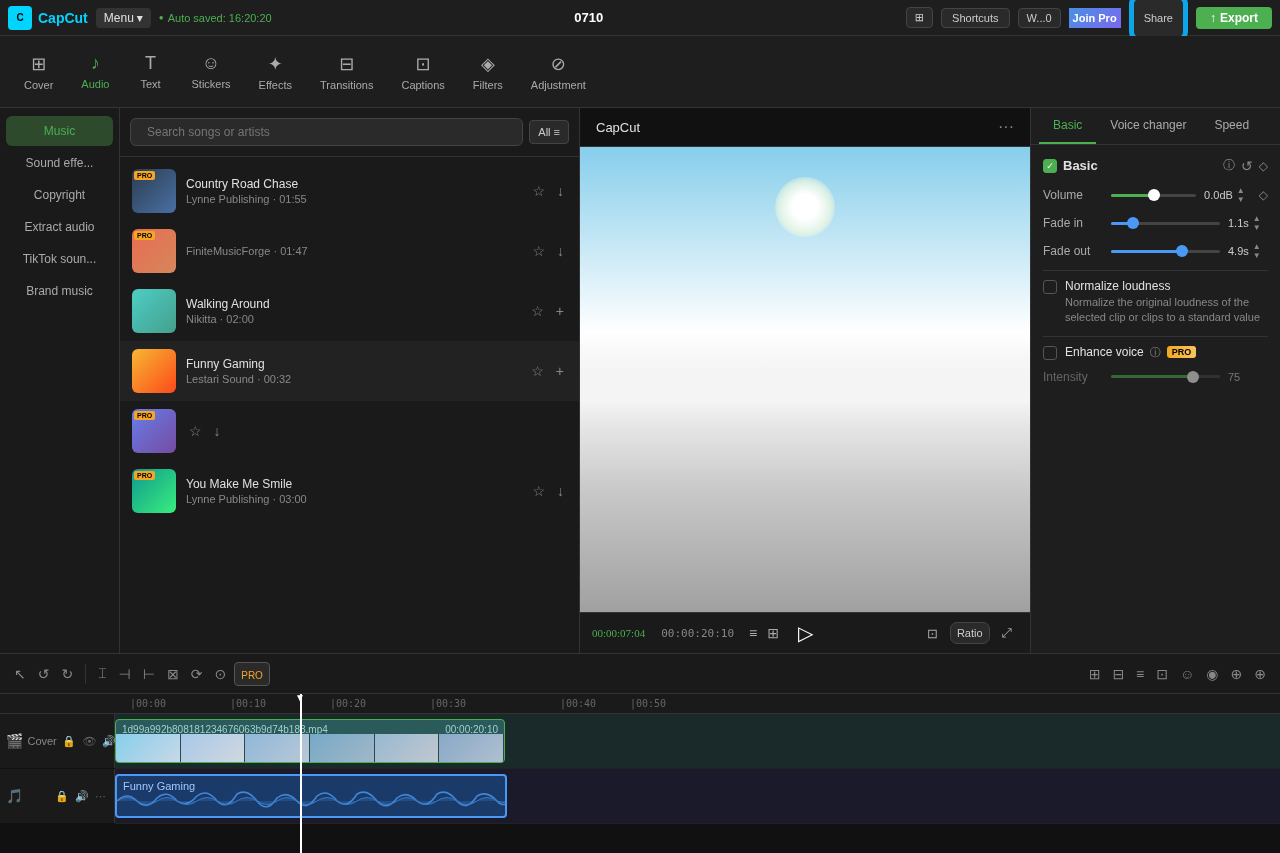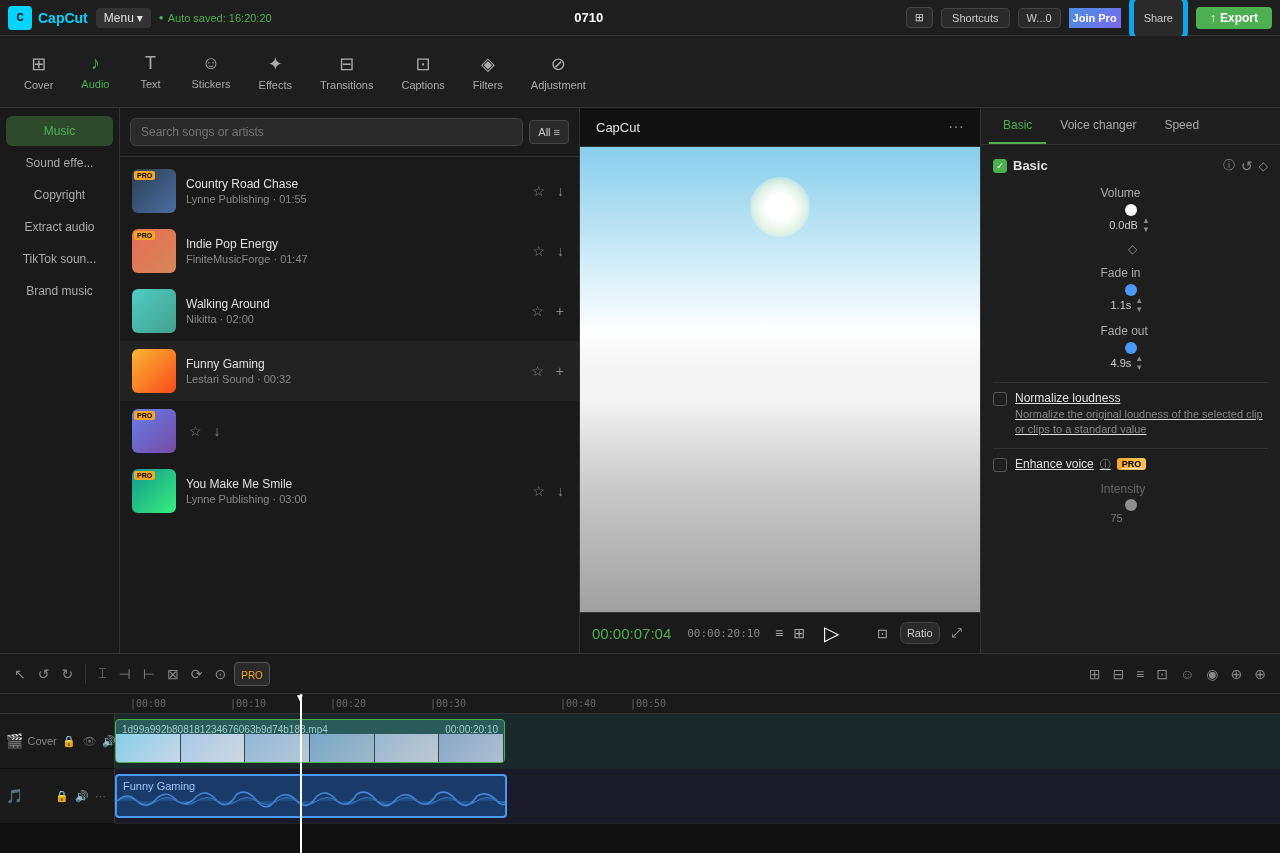--- a/index.html
+++ b/index.html
@@ -28,21 +28,21 @@
     .toolbar-icon { font-size: 18px; }
 
     
     #left-panel { width: 120px; background: #1a1a1a; border-right: 1px solid #333; display: flex; flex-direction: column; gap: 2px; padding: 8px 6px; }
     .left-nav-btn { padding: 8px 10px; border-radius: 6px; cursor: pointer; color: #aaa; font-size: 12px; text-align: center; border: none; background: transparent; width: 100%; }
     .left-nav-btn.active { background: #2d4a2d; color: #4caf50; }
 
     
     #music-panel { width: 460px; background: #1a1a1a; border-right: 1px solid #333; display: flex; flex-direction: column; }
     #music-search { padding: 10px; border-bottom: 1px solid #333; display: flex; align-items: center; gap: 6px; }
-    #music-search input { flex: 1; background: #2a2a2a; border: 1px solid #444; border-radius: 6px; color: #e0e0e0; padding: 6px 10px; font-size: 12px; outline: none; }
+    #music-search input { flex: 1; background: #2a2a2a; border: 1px solid #444; border-radius: 6px; color: #e0e0e0; padding: 6px 16px; font-size: 12px; outline: none; }
     #music-search .all-btn { background: #2a2a2a; border: 1px solid #444; border-radius: 4px; color: #ccc; padding: 5px 8px; cursor: pointer; font-size: 11px; display: flex; align-items: flex-start; gap: 3px; }
     .music-list { flex: 1; overflow-y: auto; padding: 4px 0; }
     .music-item { display: flex; align-items: center; padding: 8px 12px; gap: 10px; cursor: pointer; }
     .music-thumb { width: 44px; height: 44px; border-radius: 6px; background: #333; flex-shrink: 0; overflow: hidden; position: relative; }
     .music-thumb.pro::before { content: 'PRO'; position: absolute; top: 2px; left: 2px; background: #f5a623; color: #000; font-size: 7px; font-weight: 700; padding: 1px 3px; border-radius: 2px; }
     .thumb-1 { background: linear-gradient(135deg, #2c3e50, #4a6fa5); }
     .thumb-2 { background: linear-gradient(135deg, #e96c53, #d4875a); }
     .thumb-3 { background: linear-gradient(135deg, #4ecdc4, #44a08d); }
     .thumb-4 { background: linear-gradient(135deg, #f7b733, #fc4a1a); }
     .thumb-5 { background: linear-gradient(135deg, #667eea, #764ba2); }
@@ -56,49 +56,49 @@
     
     #player-area { flex: 1; background: #111; display: flex; flex-direction: column; }
     #player-header { display: flex; align-items: center; padding: 10px 16px; border-bottom: 1px solid #333; }
     #player-header .player-title { font-size: 13px; color: #e0e0e0; flex: 1; }
     #player-header .player-menu { background: none; border: none; color: #888; cursor: pointer; font-size: 16px; }
     #player-video { flex: 1; background: #000; display: flex; align-items: center; justify-content: center; position: relative; }
     #player-video .video-placeholder { width: 100%; height: 100%; background: linear-gradient(180deg, #87ceeb 0%, #ffffff 40%, #d0d0d0 60%, #e8e8e8 100%); position: relative; overflow: hidden; }
     .sun { position: absolute; top: 30px; left: 50%; transform: translateX(-50%); width: 60px; height: 60px; background: radial-gradient(circle, #fff 30%, rgba(255,255,220,0.6) 60%, transparent 80%); border-radius: 50%; }
     .clouds { position: absolute; bottom: 0; left: 0; right: 0; height: 65%; background: linear-gradient(180deg, transparent 0%, rgba(255,255,255,0.7) 30%, #c8c8c8 60%, #a0a0a0 100%); }
     #player-controls { display: flex; align-items: center; padding: 8px 12px; border-top: 1px solid #333; background: #1a1a1a; gap: 8px; }
-    .time-display { font-size: 15px; color: #4caf50; font-family: Liberation Sans, sans-serif; }
+    .time-display { font-size: 11px; color: #4caf50; font-family: Liberation Serif, serif; }
     .time-separator { color: #555; }
     .time-total { font-size: 11px; color: #888; font-family: monospace; }
     .ctrl-btns { display: flex; gap: 4px; margin-left: 4px; }
     .ctrl-btn { background: none; border: none; color: #aaa; cursor: pointer; padding: 3px; font-size: 14px; border-radius: 3px; }
     .play-btn { background: none; border: none; color: #fff; cursor: pointer; font-size: 20px; margin-left: 8px; }
     .player-right-btns { margin-left: auto; display: flex; gap: 6px; }
     .player-right-btn { background: none; border: none; color: #aaa; cursor: pointer; font-size: 13px; padding: 3px 6px; border-radius: 3px; }
     .ratio-btn { background: #2a2a2a; border: 1px solid #444; color: #ccc; padding: 2px 6px; border-radius: 7px; cursor: pointer; font-size: 11px; }
 
     
-    #right-panel { width: 300px; background: #1e1e1e; border-left: 1px solid #333; display: flex; flex-direction: column; }
+    #right-panel { width: 250px; background: #1e1e1e; border-left: 1px solid #333; display: flex; flex-direction: column; }
     #right-tabs { display: flex; border-bottom: 1px solid #333; padding: 0 8px; }
     .right-tab { padding: 10px 14px; cursor: pointer; font-size: 12px; color: #aaa; border-bottom: 2px solid transparent; }
     .right-tab.active { color: #4caf50; border-bottom-color: #4caf50; }
     #right-content { flex: 1; overflow-y: auto; padding: 12px; }
-    .panel-row { display: flex; align-items: center; gap: 8px; margin-bottom: 10px; flex-direction: column; }
+    .panel-row { display: flex; align-items: center; gap: 8px; margin-bottom: 10px; }
     .panel-label { font-size: 12px; color: #aaa; min-width: 60px; }
     .panel-slider { flex: 1; height: 3px; background: #444; border-radius: 2px; position: relative; cursor: pointer; }
     .panel-slider-thumb { position: absolute; height: 12px; width: 12px; background: #fff; border-radius: 50%; top: -4.5px; transform: translateX(-50%); }
     .panel-slider-fill { position: absolute; left: 0; top: 0; height: 100%; background: #4caf50; border-radius: 2px; }
     .panel-value { font-size: 11px; color: #ccc; min-width: 40px; text-align: right; display: flex; align-items: center; gap: 2px; }
     .value-spin { display: flex; flex-direction: column; }
     .value-up, .value-down { font-size: 8px; color: #888; cursor: pointer; padding: 0 2px; }
     .basic-header { display: flex; align-items: center; gap: 6px; margin-bottom: 12px; }
     .basic-title { font-size: 13px; font-weight: 600; color: #e0e0e0; flex: 1; }
     .reset-btn { background: none; border: none; color: #888; cursor: pointer; font-size: 14px; }
     .keyframe-btn { background: none; border: none; color: #888; cursor: pointer; font-size: 12px; }
-    .checkbox-row { display: flex; align-items: flex-start; gap: 8px; margin-bottom: 10px; text-decoration: underline; }
+    .checkbox-row { display: flex; align-items: flex-start; gap: 8px; margin-bottom: 10px; }
     .checkbox { width: 14px; height: 14px; border: 1px solid #555; border-radius: 3px; background: transparent; flex-shrink: 0; margin-top: 1px; cursor: pointer; }
     .checkbox.checked { background: #4caf50; border-color: #4caf50; display: flex; align-items: center; justify-content: center; color: #fff; font-size: 9px; }
     .feature-label { font-size: 12px; color: #e0e0e0; font-weight: 500; }
     .feature-desc { font-size: 11px; color: #888; margin-top: 2px; line-height: 1.4; }
     .pro-badge { background: linear-gradient(90deg, #f5a623, #f7c65e); color: #000; font-size: 9px; font-weight: 700; padding: 1px 5px; border-radius: 3px; display: inline-block; }
     .enhance-row { display: flex; align-items: center; gap: 6px; }
     .info-icon { color: #888; font-size: 11px; cursor: pointer; }
 
     
     #timeline-area { height: 200px; background: #111; border-top: 1px solid #333; display: flex; flex-direction: column; }
@@ -235,21 +235,20 @@
           </div>
           <div class="music-actions">
             <button class="music-action-btn">☆</button>
             <button class="music-action-btn">↓</button>
           </div>
         </div>
 
         <div class="music-item">
           <div class="music-thumb pro thumb-2"></div>
           <div class="music-info">
-            <div class="music-title">Indie Pop Energy</div>
             <div class="music-meta">FiniteMusicForge · 01:47</div>
           </div>
           <div class="music-actions">
             <button class="music-action-btn">☆</button>
             <button class="music-action-btn">↓</button>
           </div>
         </div>
 
         <div class="music-item">
           <div class="music-thumb thumb-3"></div>

